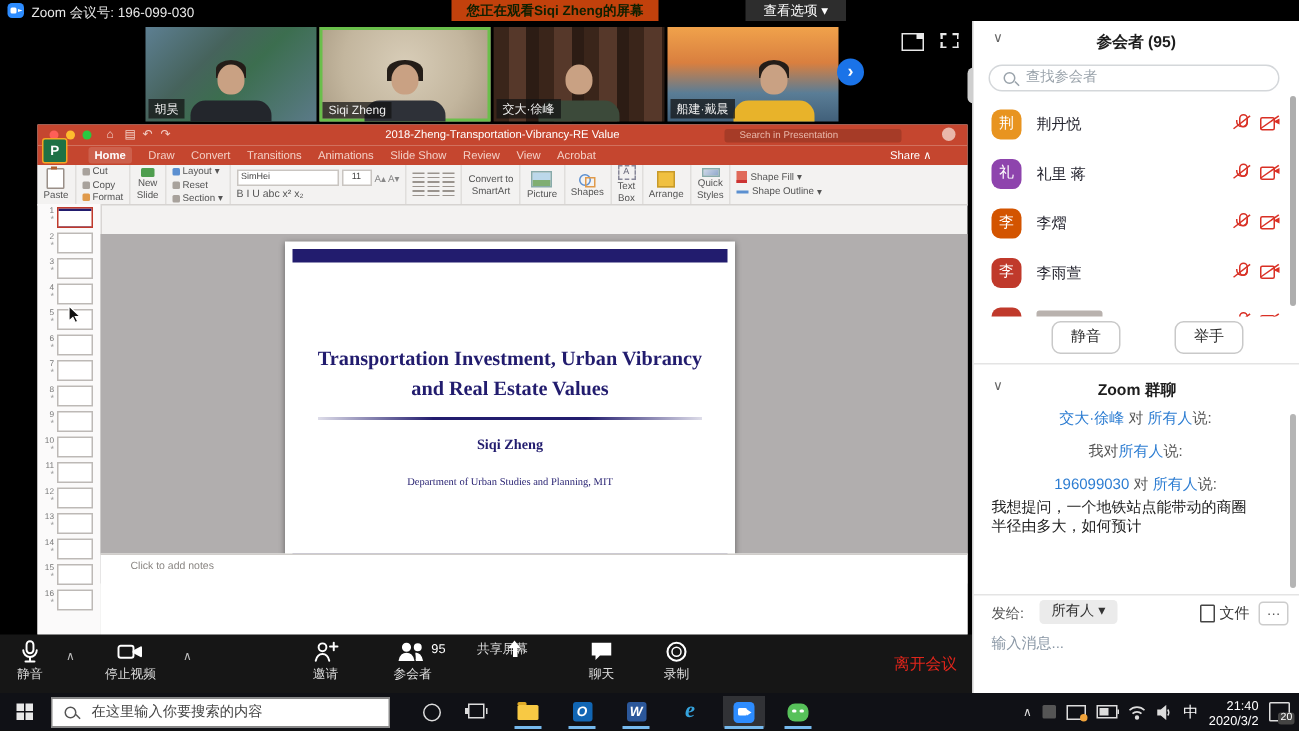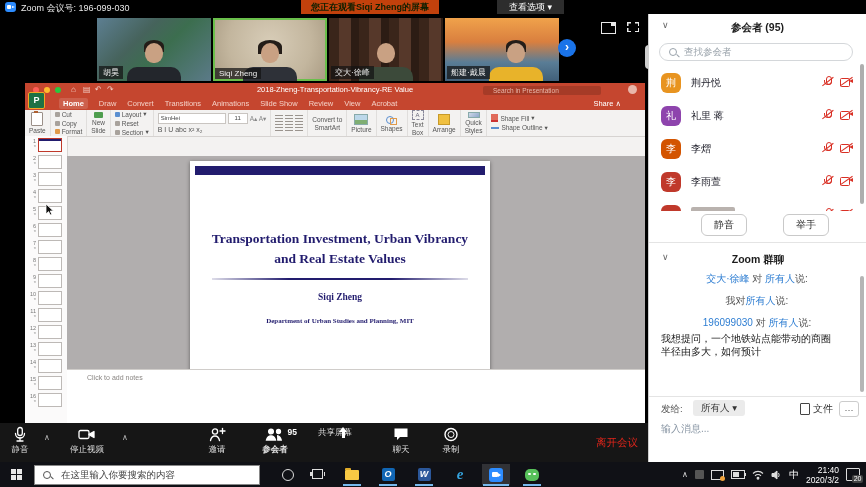--- a/index.html
+++ b/index.html
@@ -83,21 +83,21 @@
   .thumb-box{margin-left:2px;width:24px;height:14px;background:#fff;border:1px solid #bdb9b6;box-sizing:border-box;}
   .thumb-box.selected{border:1.5px solid #c0392b;background:linear-gradient(#221c6e 0 2px,#fff 2px 12px,#221c6e 12px 14px);}
   .cursor-arrow{position:absolute;left:20px;top:67px;z-index:5;}
   .canvas{position:absolute;left:42px;top:0;width:578px;height:233px;background:#b1aeae;margin-top:20px;}
   .slide{position:absolute;left:123px;top:5px;width:300px;height:222px;background:#fff;box-shadow:0 1px 4px rgba(0,0,0,.45);font-family:"Liberation Serif","DejaVu Serif",serif;}
   .slide .bar-top{position:absolute;left:5px;right:5px;top:5px;height:9px;background:#221c6e;}
   .slide .bar-bot{position:absolute;left:5px;right:5px;bottom:6px;height:8px;background:#221c6e;}
   .slide-title{position:absolute;left:14px;right:14px;top:68px;text-align:center;color:#221c6e;font-size:13.5px;font-weight:600;line-height:1.45;}
   .slide-rule{position:absolute;left:22px;right:22px;top:117px;height:2px;background:linear-gradient(90deg,rgba(34,28,110,.15),#221c6e 30%,#221c6e 70%,rgba(34,28,110,.15));}
   .slide-author{position:absolute;left:0;right:0;top:131px;text-align:center;color:#221c6e;font-size:9.5px;font-weight:bold;}
-  .slide-affil{position:absolute;left:0;right:0;top:156px;text-align:center;color:#221c6e;font-size:7px;font-weight:bold;}
+  .slide-affil{position:absolute;left:0;right:0;top:156px;text-align:center;color:#221c6e;font-size:7px;font-weight:normal;}
   .notes{position:absolute;left:42px;top:233px;width:578px;height:92px;background:#fff;border-top:1px solid #d0cdca;}
   .notes-text{position:absolute;left:20px;top:4px;color:#8a8683;font-size:7px;}
   .ppt-status{position:absolute;left:0;top:325px;width:620px;height:15px;background:#f0efee;border-top:1px solid #ccc9c6;font-size:7px;color:#6a6663;}
   .st-left{position:absolute;left:8px;top:3.5px;display:flex;gap:14px;}
   .st-right{position:absolute;right:6px;top:2px;display:flex;gap:6px;align-items:center;}
   .vico{width:8px;height:7px;border:1px solid #8a8683;background:#fff;}
   .vico.sel{border-color:#2b579a;background:#cfdcf0;}
   .zslider{position:relative;width:52px;height:2px;background:#a8a4a0;border-radius:1px;}
   .zslider .knob{position:absolute;left:45%;top:-2.5px;width:6px;height:6px;border-radius:50%;background:#fdfdfd;border:1px solid #8a8683;}
   .bubble-ico{width:8px;height:6px;background:#6a6663;border-radius:1px;position:relative;}
@@ -639,21 +639,21 @@
       <svg width="20" height="17" viewBox="0 0 20 17">
         <g stroke="#fff" stroke-width="1.3" fill="none" stroke-linecap="round">
           <circle cx="8" cy="5.5" r="2.6"></circle>
             <path d="M3.5 14.5c.7-3 2.5-4.5 4.5-4.5s3.8 1.5 4.5 4.5"></path>
             <line x1="15.5" y1="2.5" x2="15.5" y2="7.5"></line>
             <line x1="13" y1="5" x2="18" y2="5"></line>
         </g>
       </svg>
       <span class="lbl">邀请</span>
     </div>
-    <div class="titem" style="left:243px;font-weight:bold;">
+    <div class="titem" style="left:243px;">
       <svg width="22" height="17" viewBox="0 0 22 17">
         <g stroke="#fff" stroke-width="1.3" fill="#fff">
           <circle cx="7" cy="5.5" r="2.4"></circle>
             <path d="M2.5 14c.6-2.8 2.3-4.2 4.5-4.2s3.9 1.4 4.5 4.2z"></path>
             <circle cx="14.5" cy="5.5" r="2"></circle>
             <path d="M13 9.6c2 .2 3.6 1.6 4.2 4.4h-4"></path>
         </g>
       </svg>
       <span class="badge95" style="right:10px;">95</span>
       <span class="lbl">参会者</span>

